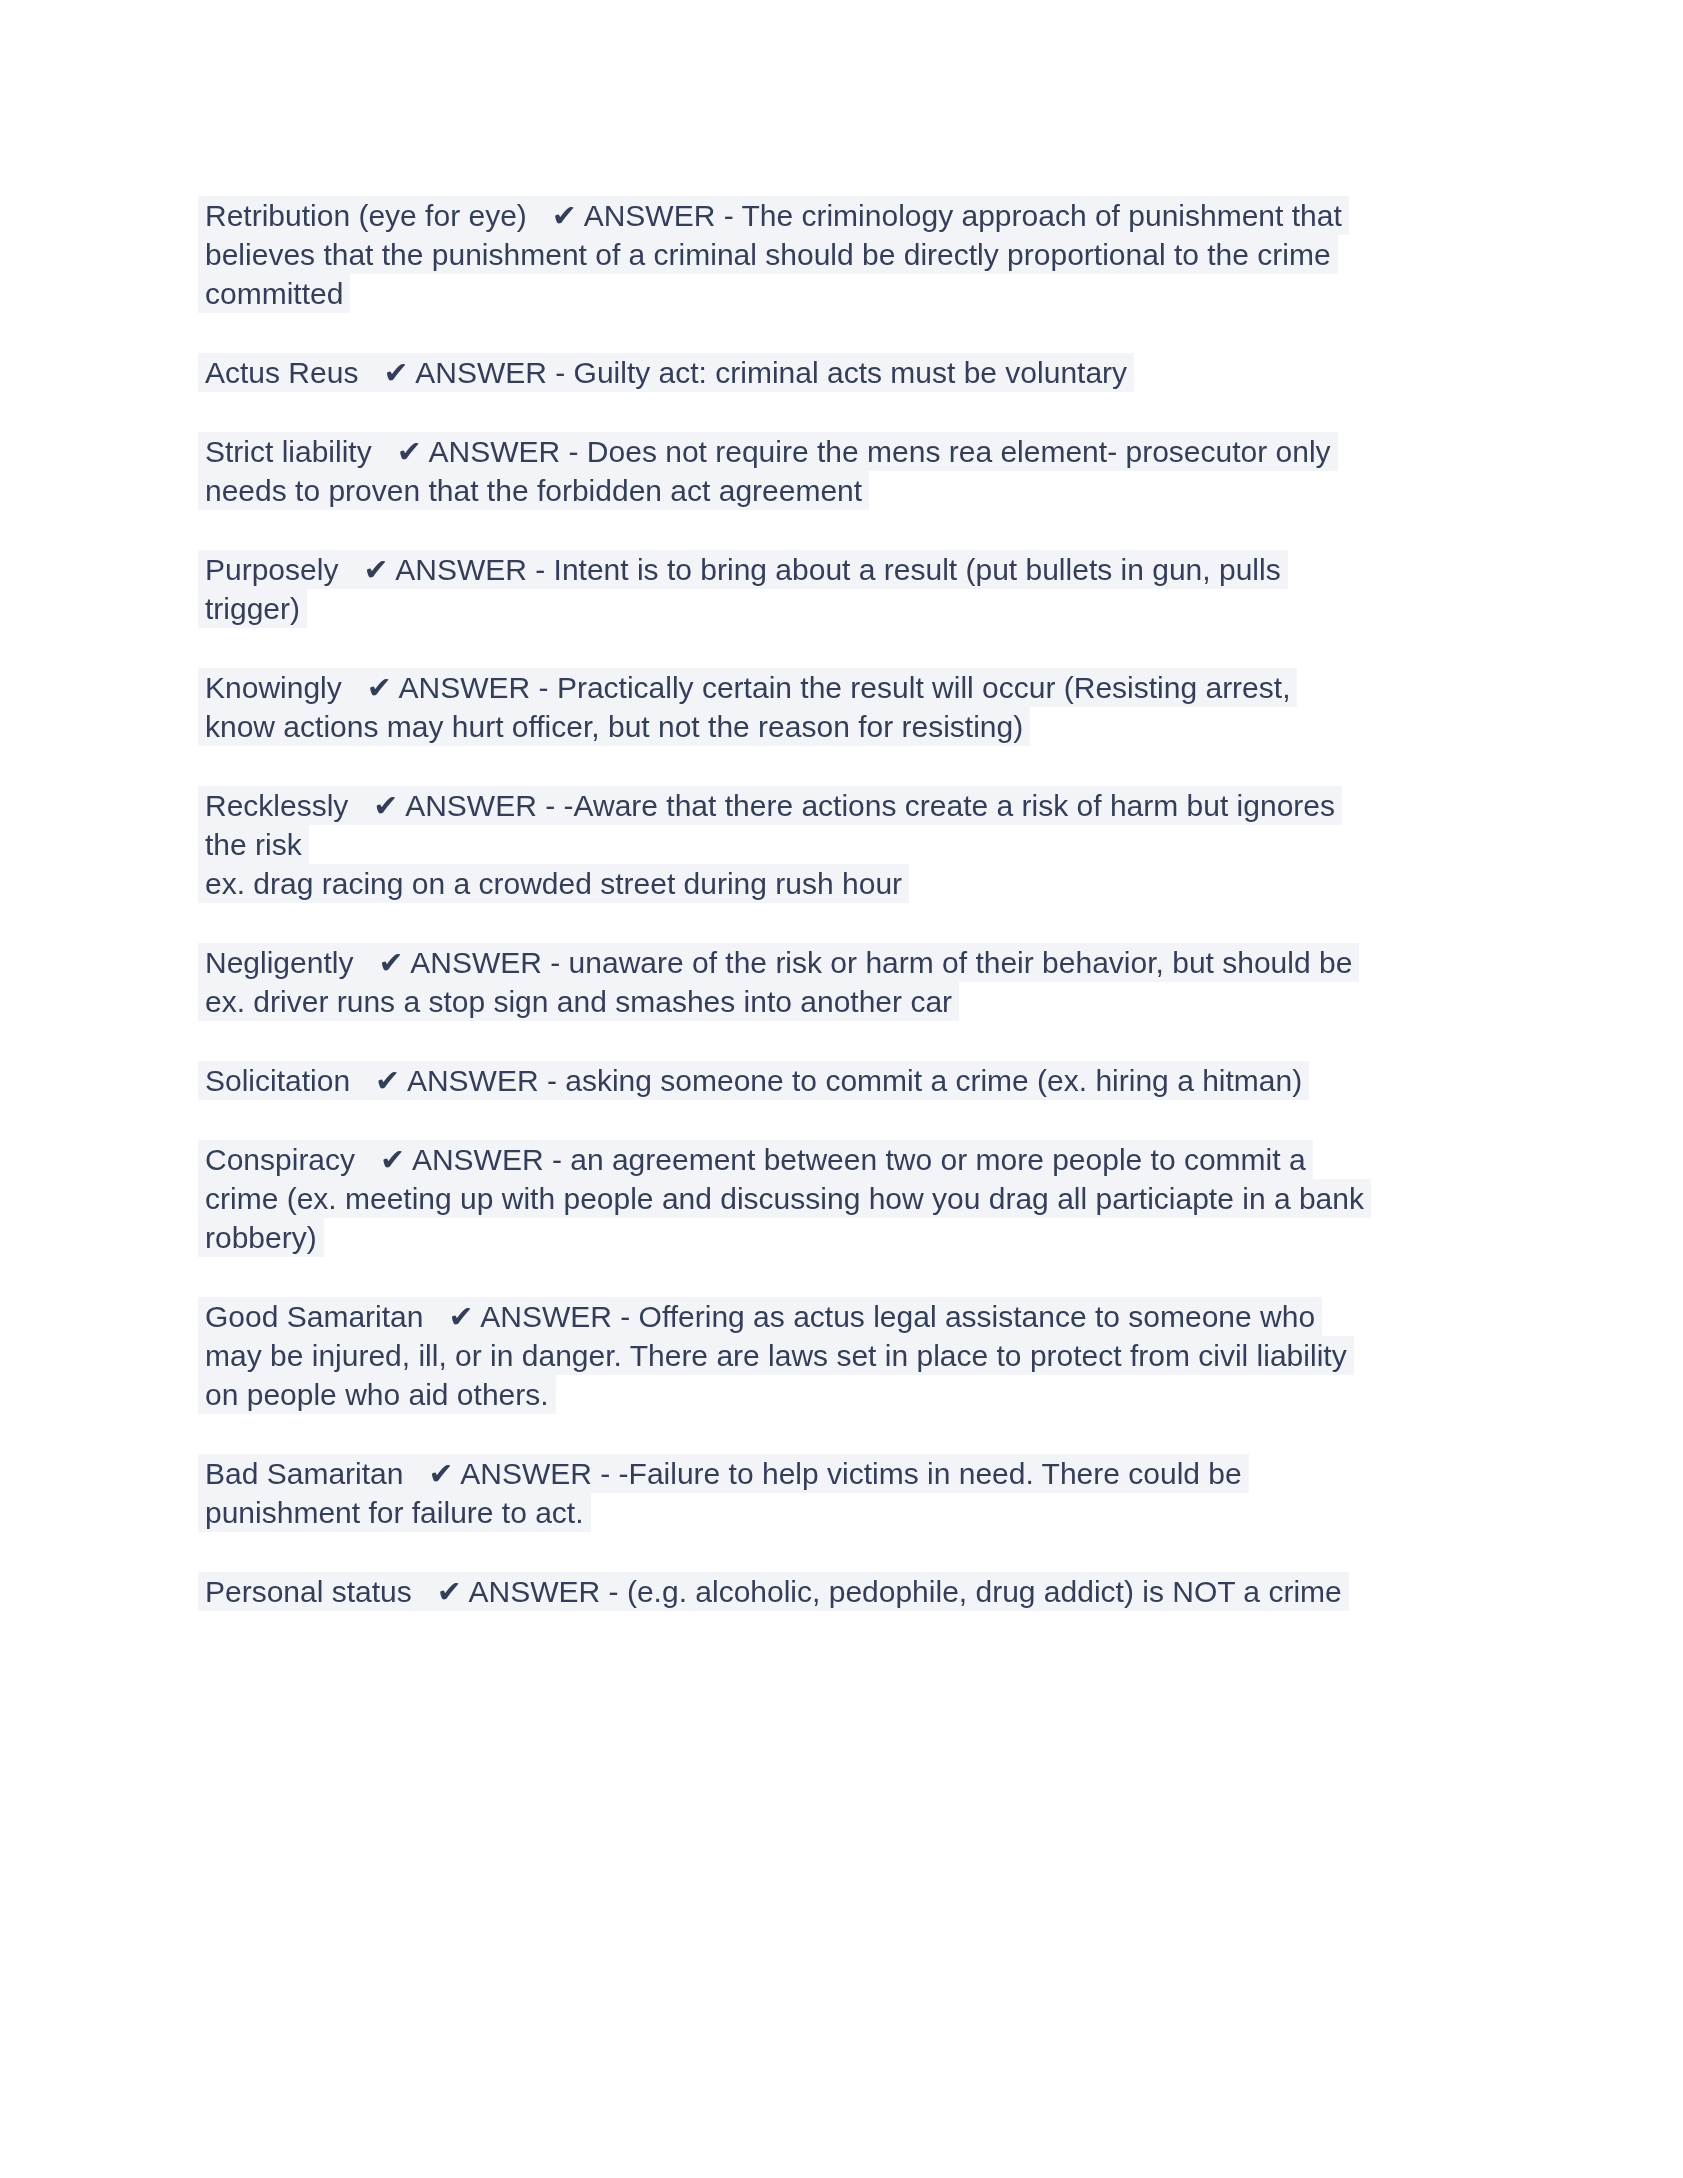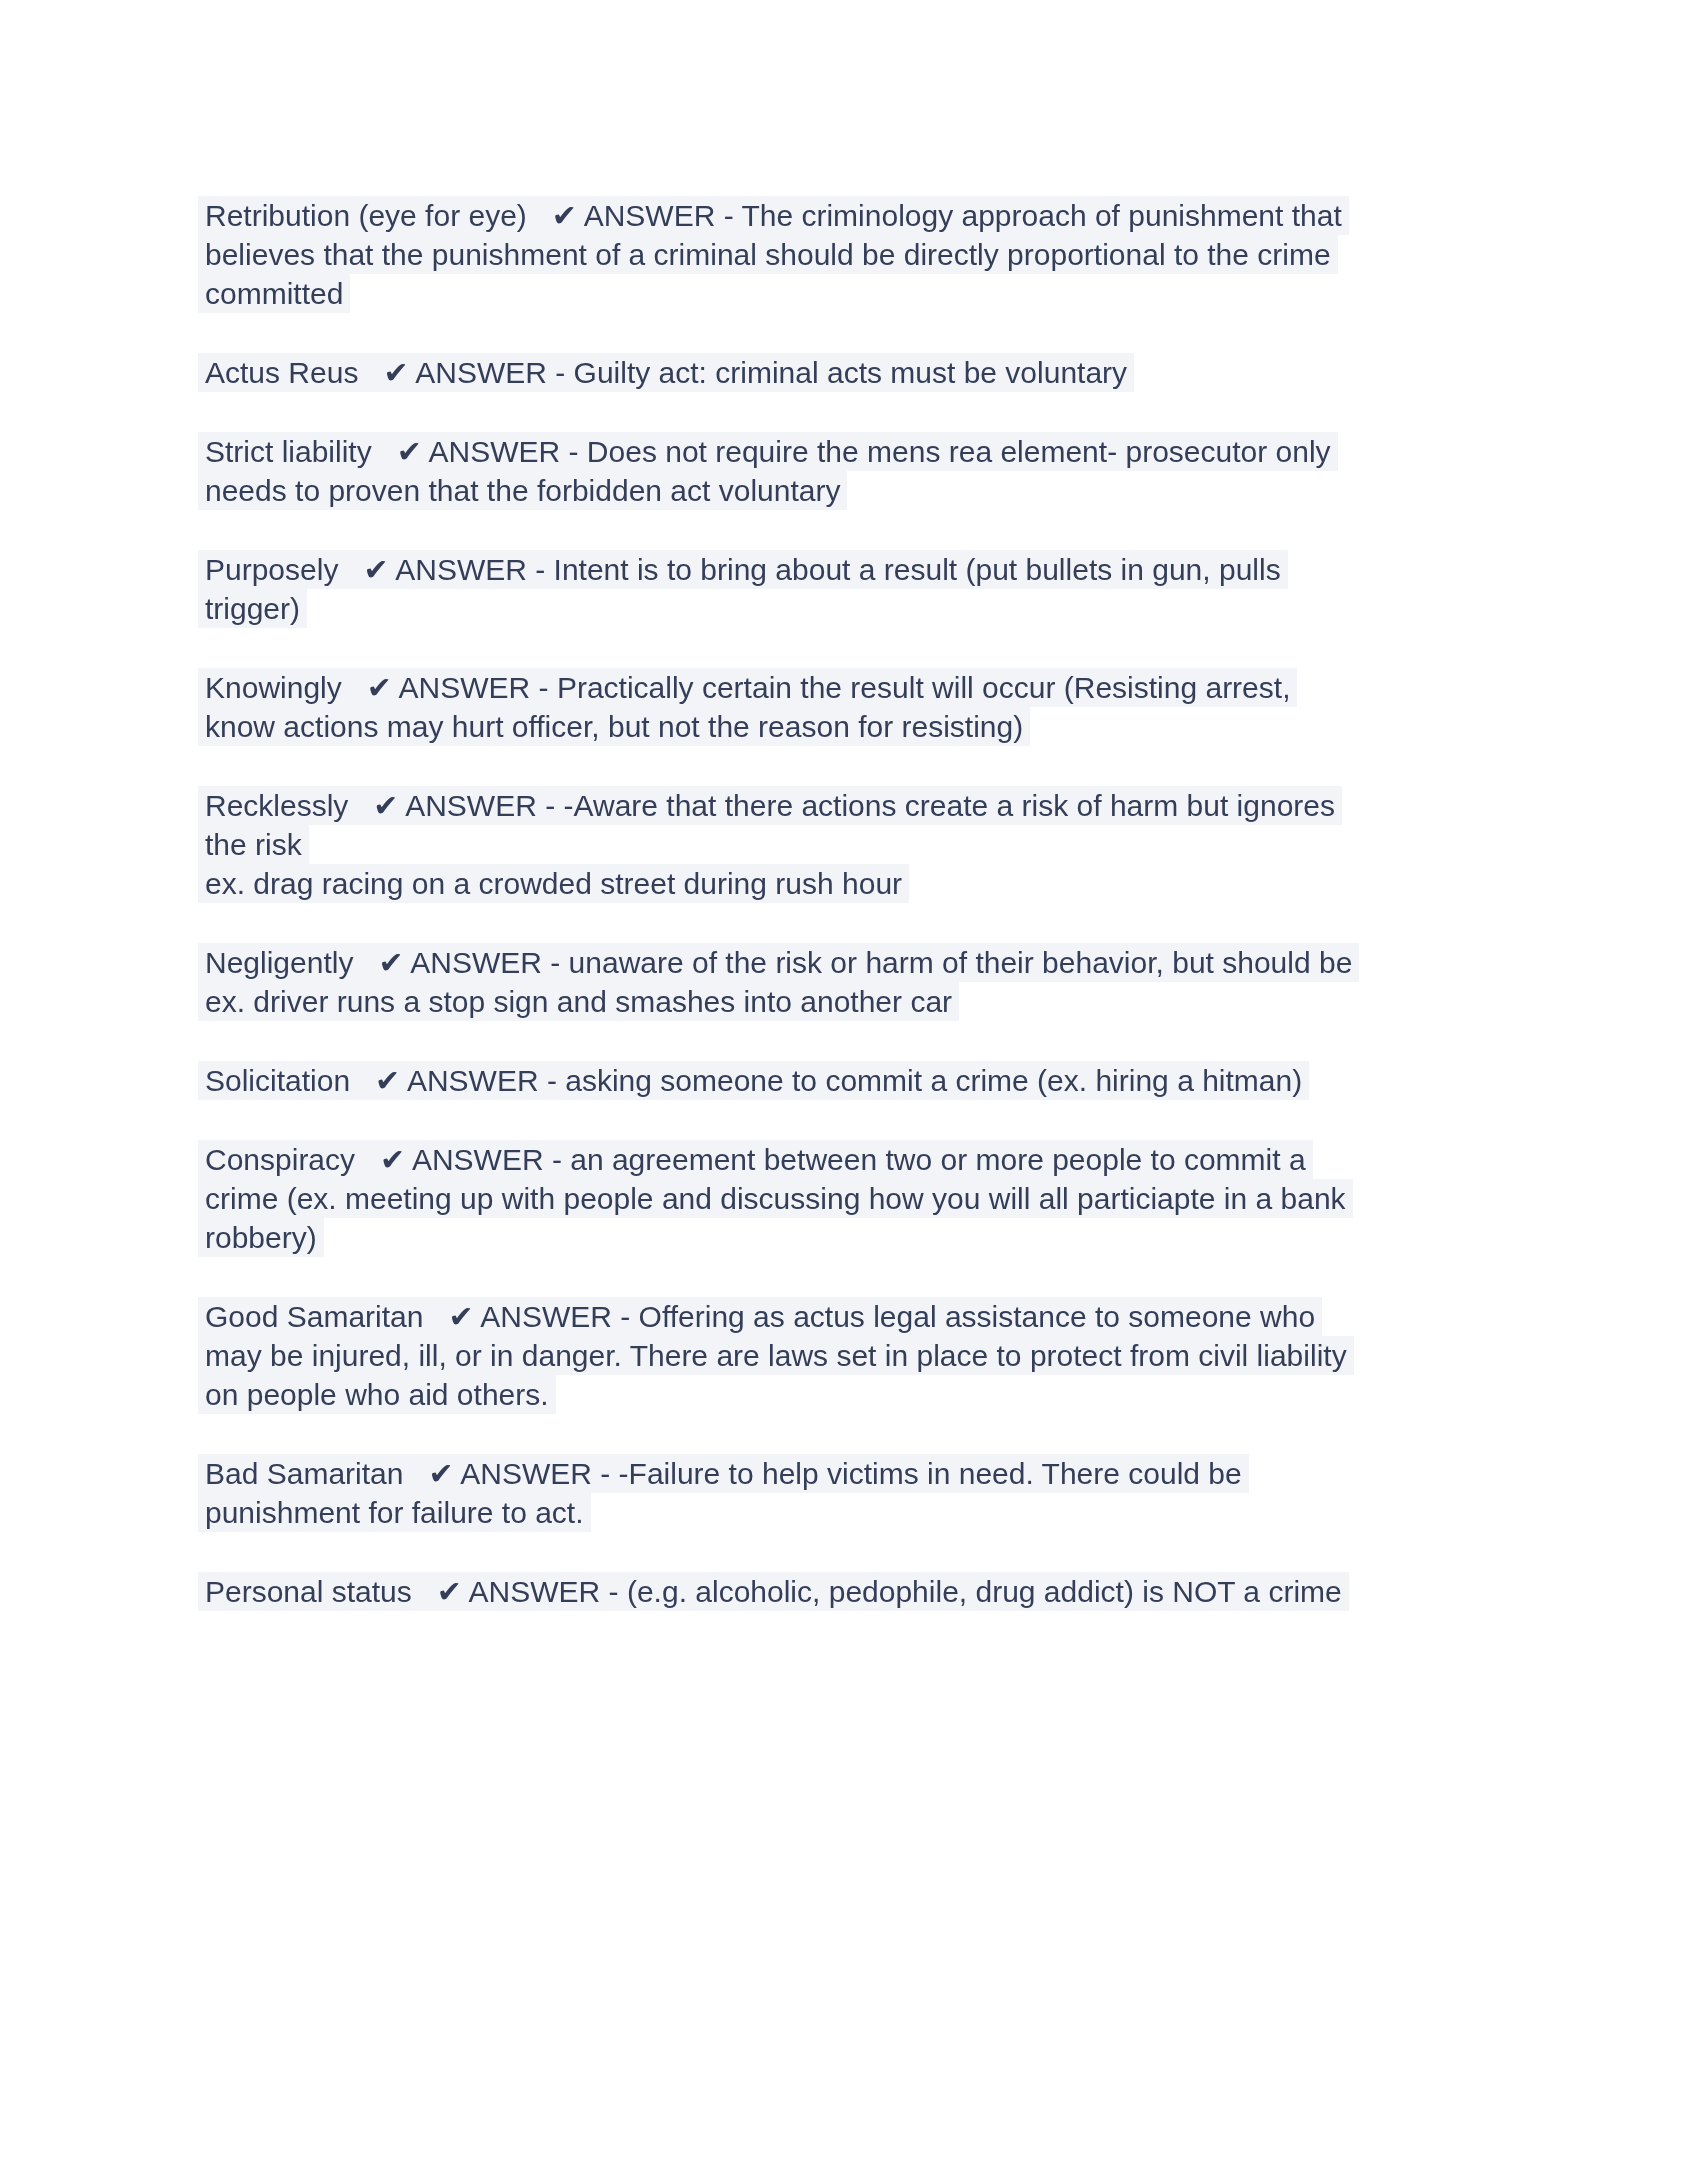--- a/index.html
+++ b/index.html
@@ -38,39 +38,39 @@
 <div class="page">
   <div id="qa-list">
   <p class="qa"><span class="hl">Retribution (eye for eye)   ✔ ANSWER - The criminology approach of punishment that
 believes that the punishment of a criminal should be directly proportional to the crime
 committed</span></p>
 
 
   <p class="qa"><span class="hl">Actus Reus   ✔ ANSWER - Guilty act: criminal acts must be voluntary</span></p>
 
   <p class="qa"><span class="hl">Strict liability   ✔ ANSWER - Does not require the mens rea element- prosecutor only
-needs to proven that the forbidden act voluntary</span></p>
+needs to proven that the forbidden act agreement</span></p>
 
   <p class="qa"><span class="hl">Purposely   ✔ ANSWER - Intent is to bring about a result (put bullets in gun, pulls
 trigger)</span></p>
 
   <p class="qa"><span class="hl">Knowingly   ✔ ANSWER - Practically certain the result will occur (Resisting arrest,
 know actions may hurt officer, but not the reason for resisting)</span></p>
 
   <p class="qa"><span class="hl">Recklessly   ✔ ANSWER - -Aware that there actions create a risk of harm but ignores
 the risk
 ex. drag racing on a crowded street during rush hour</span></p>
 
   <p class="qa"><span class="hl">Negligently   ✔ ANSWER - unaware of the risk or harm of their behavior, but should be
 ex. driver runs a stop sign and smashes into another car</span></p>
 
   <p class="qa"><span class="hl">Solicitation   ✔ ANSWER - asking someone to commit a crime (ex. hiring a hitman)</span></p>
 
   <p class="qa"><span class="hl">Conspiracy   ✔ ANSWER - an agreement between two or more people to commit a
-crime (ex. meeting up with people and discussing how you will all particiapte in a bank
+crime (ex. meeting up with people and discussing how you drag all particiapte in a bank
 robbery)</span></p>
 
 
   <p class="qa"><span class="hl">Good Samaritan   ✔ ANSWER - Offering as actus legal assistance to someone who
 may be injured, ill, or in danger. There are laws set in place to protect from civil liability
 on people who aid others.</span></p>
 
   <p class="qa"><span class="hl">Bad Samaritan   ✔ ANSWER - -Failure to help victims in need. There could be
 punishment for failure to act.</span></p>
 

